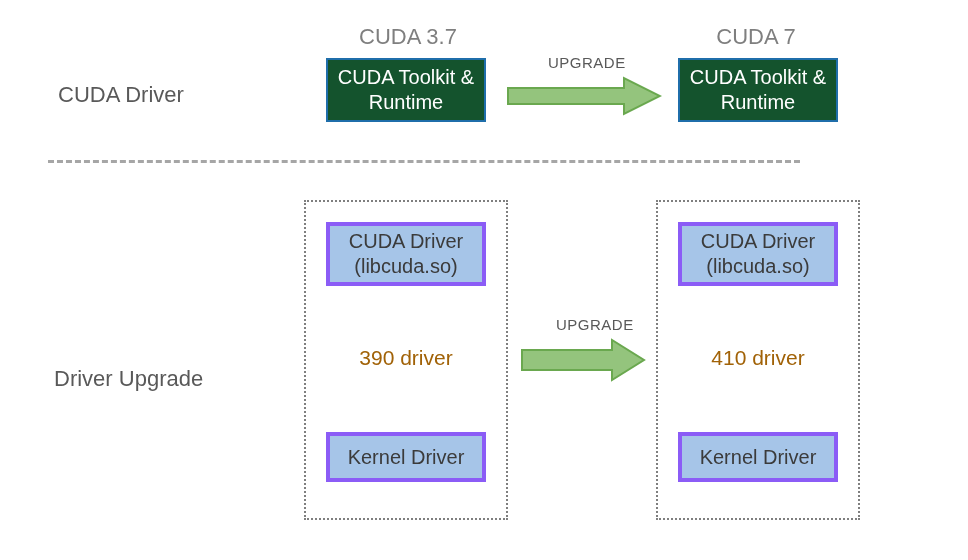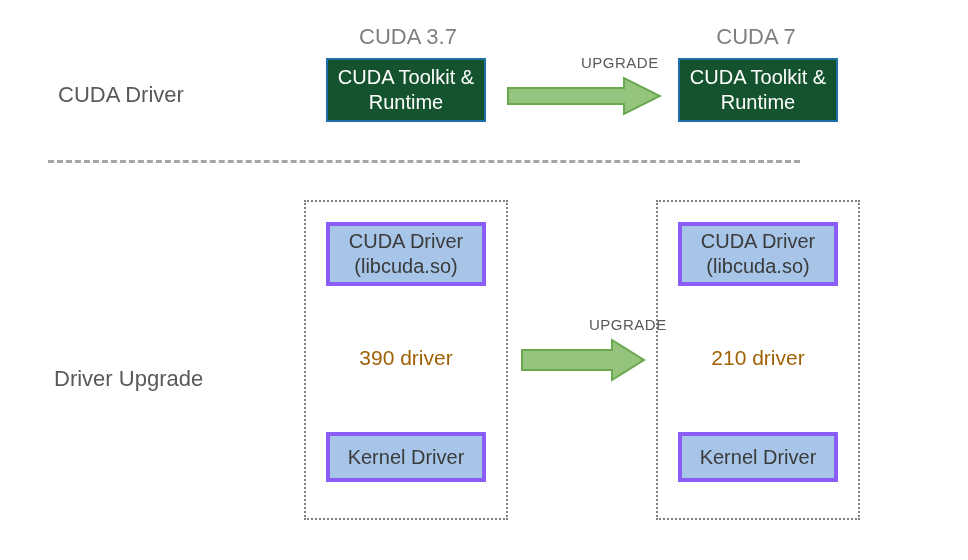--- a/index.html
+++ b/index.html
@@ -62,21 +62,20 @@
   }
   .arrow {
     position: absolute;
   }
   .arrow svg { display: block; }
   .upgrade-text {
     position: absolute;
     font-size: 15px;
     color: #595959;
     letter-spacing: 0.5px;
-    margin-left: 33px;
   }
   .dashed-divider {
     position: absolute;
     left: 48px;
     right: 168px;
     border-top: 3px dashed #a6a6a6;
   }
 </style>
 </head>
 <body>
@@ -106,21 +105,21 @@
 <div class="dotted-box" style="left:656px; top:200px; width:204px; height:320px;"></div>
 
 <div class="blue-light-box" style="left:326px; top:222px; width:160px; height:64px;">CUDA Driver (libcuda.so)</div>
 
 <div class="driver-label" style="left:326px; top:346px;">390 driver</div>
 
 <div class="blue-light-box" style="left:326px; top:432px; width:160px; height:50px;">Kernel Driver</div>
 
 <div class="blue-light-box" style="left:678px; top:222px; width:160px; height:64px;">CUDA Driver (libcuda.so)</div>
 
-<div class="driver-label" style="left:678px; top:346px;">210 driver</div>
+<div class="driver-label" style="left:678px; top:346px;">410 driver</div>
 
 <div class="blue-light-box" style="left:678px; top:432px; width:160px; height:50px;">Kernel Driver</div>
 
 <div class="upgrade-text" style="left:556px; top:316px;">UPGRADE</div>
 <div class="arrow" style="left:520px; top:338px;">
   <svg width="126" height="44" viewBox="0 0 126 44">
     <polygon points="2,12 92,12 92,2 124,22 92,42 92,32 2,32" fill="#94c47d" stroke="#6aa84f" stroke-width="2"></polygon>
   </svg>
 </div>
 

